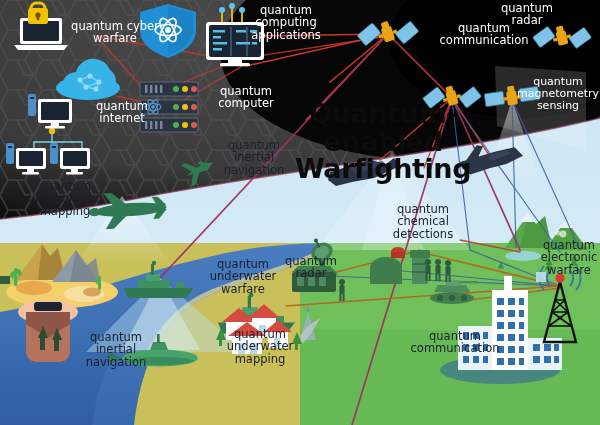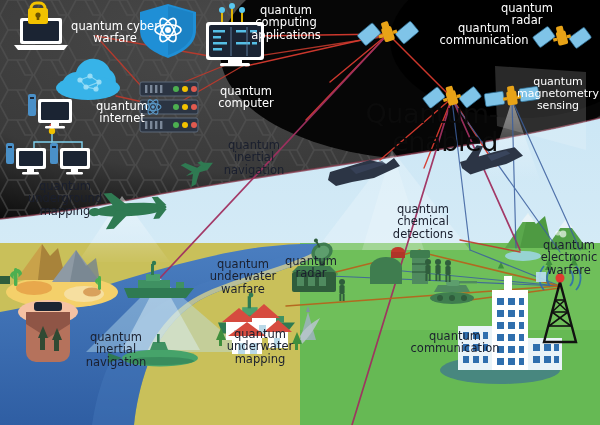--- a/index.html
+++ b/index.html
@@ -7,22 +7,22 @@
     position:relative;width:600px;height:425px;overflow:hidden;
     font-family:"DejaVu Sans","Liberation Sans",sans-serif;
     background:#cfe7f5;
   }
   .lab{position:absolute;text-align:center;line-height:1.08;white-space:pre-line;pointer-events:none;}
   .lab-dark{color:#1a1f2e;}
   .lab-light{color:#ffffff;}
   svg{display:block;}
   #svgroot{position:absolute;inset:0;}
   .title{
-    position:absolute;font-weight:normal;color:#0b0b0b;letter-spacing:-0.4px;
-    line-height:1.02;text-align:right;
+    position:absolute;font-weight:bold;color:#0b0b0b;letter-spacing:-0.4px;
+    line-height:1.02;text-align:center;
   }
 </style>
 </head>
 <body>
 
 <div id="stage">
 
   <svg id="svgroot" viewBox="0 0 600 425" width="600" height="425">
     <defs>
       <linearGradient id="gSky" x1="0" y1="0" x2="0" y2="1">
@@ -593,20 +593,21 @@
 
       <g>
         <path d="M300,336 C306,326 314,322 320,318 C314,330 308,338 302,344 Z" fill="#b9c6cc" opacity=".85"></path>
       </g>
 
     </g>
   </svg>
 
   <div class="title" style="left:268px;top:100px;width:230px;font-size:27px;">
     <div>Quantum-enabled</div>
+    <div>Warfighting</div>
   </div>
 
   <div id="labels">
       <div class="lab lab-light" style="left: 60px; top: 20px; width: 110px; font-size: 11.5px;">quantum cyber
 warfare</div>
       <div class="lab lab-light" style="left: 240px; top: 4px; width: 92px; font-size: 11.5px;">quantum
 computing
 applications</div>
       <div class="lab lab-light" style="left: 78px; top: 100px; width: 88px; font-size: 11.5px;">quantum
 internet</div>

